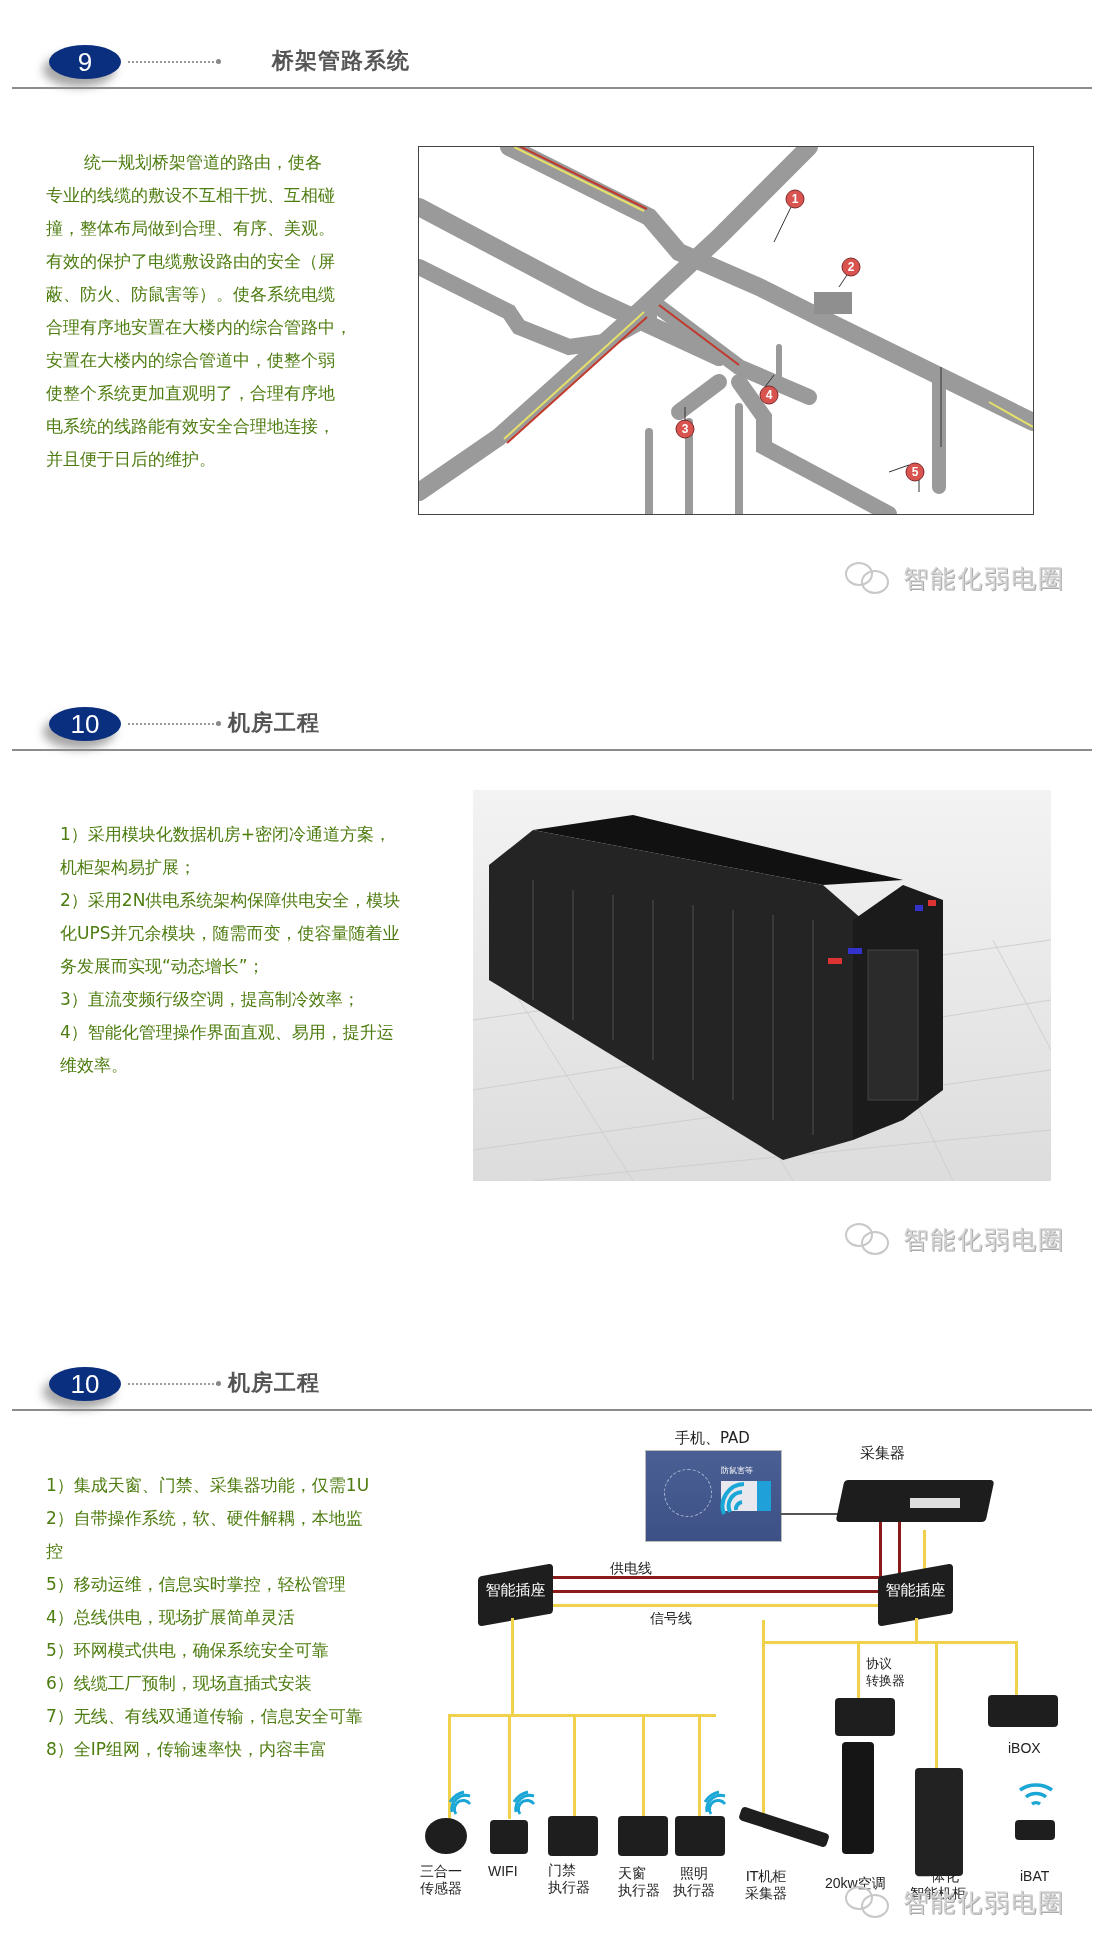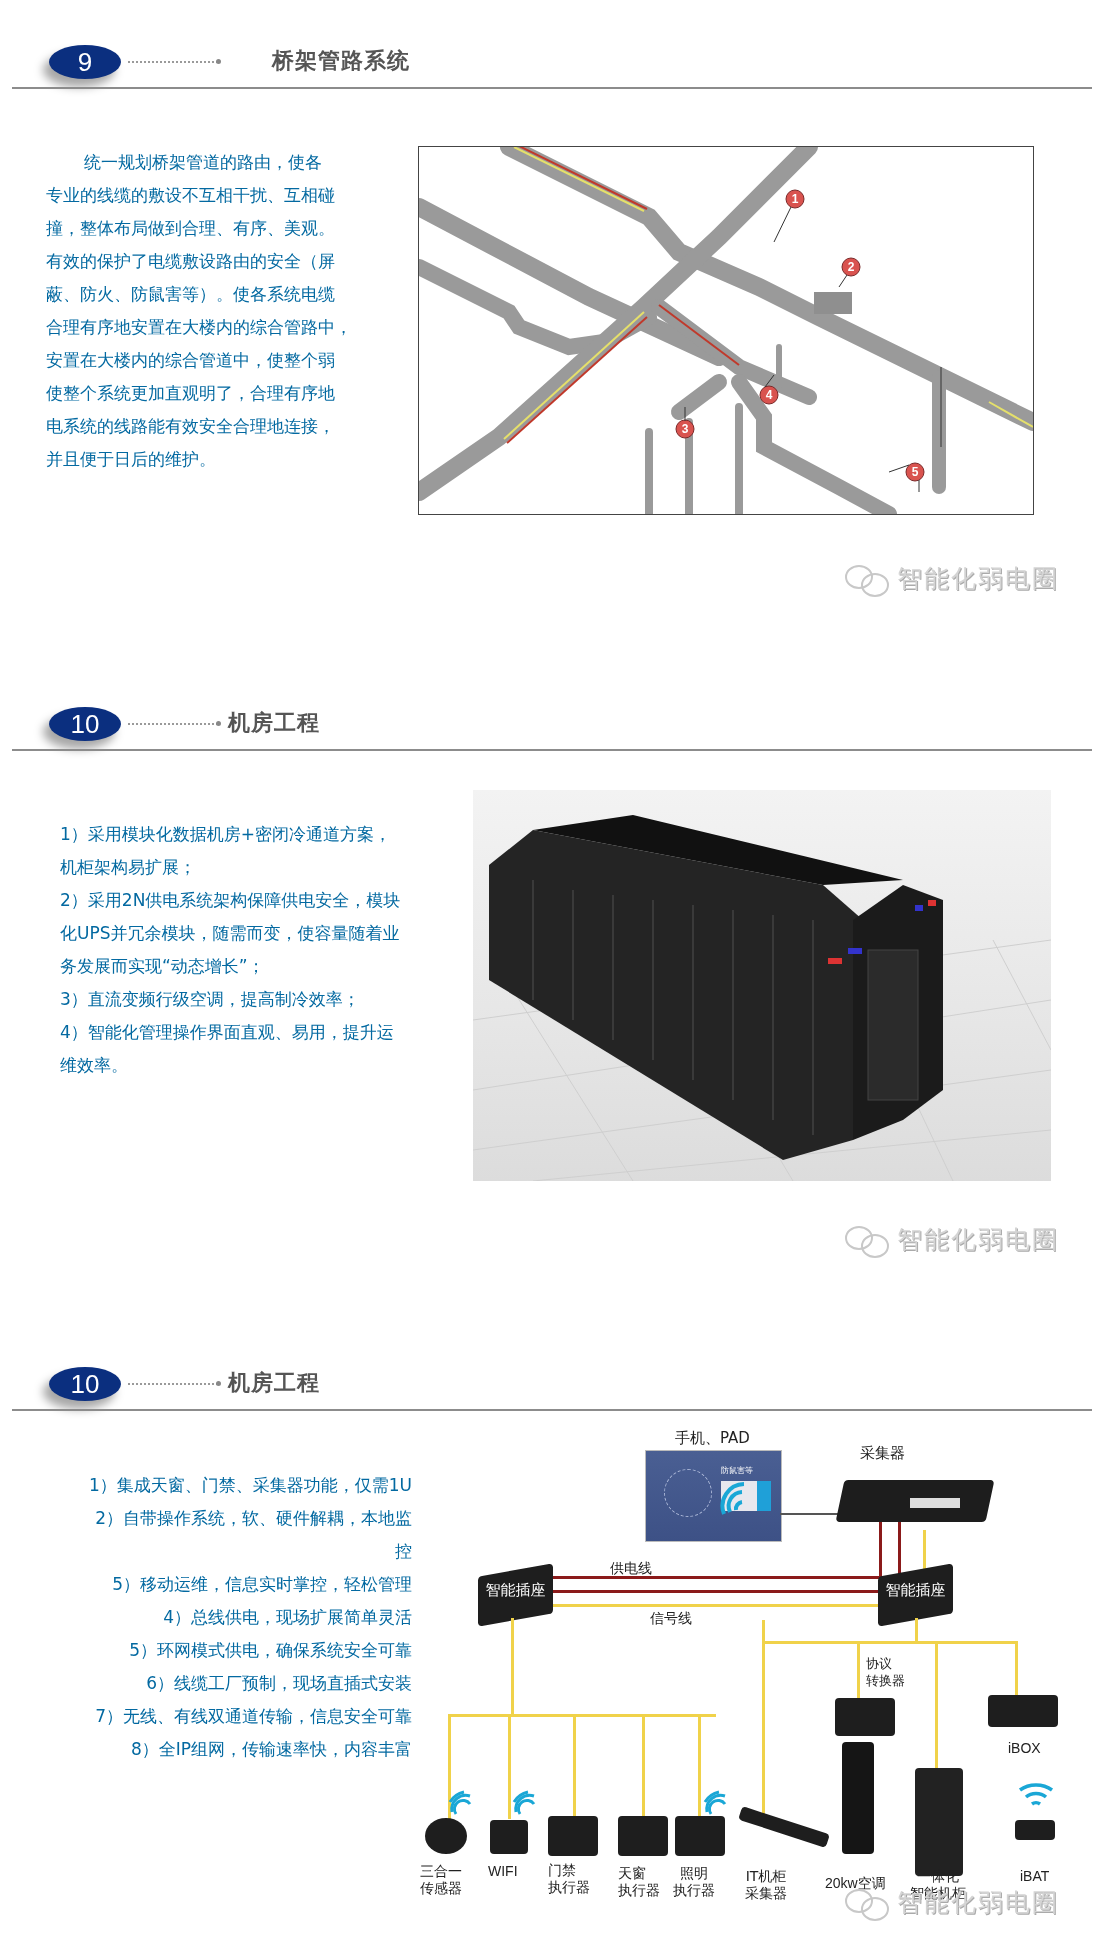--- a/index.html
+++ b/index.html
@@ -3,23 +3,23 @@
 <meta charset="utf-8">
 <style>
   html,body{margin:0;padding:0;background:#fff;}
   body{width:1109px;height:1933px;position:relative;overflow:hidden;font-family:"DejaVu Sans","Liberation Sans",sans-serif;color:#2b2b2b;}
   .abs{position:absolute;}
   .badge{position:absolute;width:72px;height:34px;border-radius:50%;background:#0b2f7f;color:#fff;font-family:"Liberation Sans",sans-serif;font-size:26px;line-height:34px;text-align:center;box-shadow:-6px 8px 10px rgba(0,0,0,0.35);}
   .dots{position:absolute;height:0;border-top:2px dotted #9a9a9a;width:90px;}
   .dots::after{content:"";position:absolute;right:-3px;top:-4px;width:5px;height:5px;border-radius:50%;background:#888;}
   .sec-title{position:absolute;font-size:22px;font-weight:bold;color:#555;letter-spacing:1px;}
   .rule{position:absolute;left:12px;width:1080px;height:2px;background:#8c8c8c;}
-  .para{position:absolute;font-size:17px;line-height:33px;color:#0369a1;}
+  .para{position:absolute;font-size:17px;line-height:33px;color:#4d7c0f;}
   .para p{margin:0;}
-  .watermark{position:absolute;display:flex;align-items:flex-end;gap:10px;font-size:25px;color:#d4d4d4;text-shadow:1px 1px 0 #aaa;letter-spacing:2px;}
+  .watermark{position:absolute;display:flex;align-items:flex-start;gap:16px;font-size:25px;color:#d4d4d4;text-shadow:1px 1px 0 #aaa;letter-spacing:2px;}
   .wm-icon{width:42px;height:30px;position:relative;}
   .wm-icon span{position:absolute;border:2px solid #c8c8c8;border-radius:50%;}
   .frame{position:absolute;border:1.5px solid #444;background:#fff;overflow:hidden;}
   .photo{position:absolute;background:linear-gradient(180deg,#f3f3f3 0%,#e6e6e6 60%,#dcdcdc 100%);overflow:hidden;}
   .lbl{position:absolute;font-size:14px;color:#222;line-height:17px;text-align:center;white-space:nowrap;}
   .dev{position:absolute;background:#1e1e1e;border-radius:4px;}
   .yl{position:absolute;background:#f0d24a;}
   .rd{position:absolute;background:#8b1a1a;}
 </style>
 </head>
@@ -161,21 +161,21 @@
   <span>智能化弱电圈</span>
 </div>
 
 <div>
   <div class="badge" style="left:49px;top:1367px;">10</div>
   <div class="dots" style="left:128px;top:1383px;"></div>
   <div class="sec-title" style="left:228px;top:1368px;">机房工程</div>
   <div class="rule" style="top:1409px;"></div>
 </div>
 
-<div class="para" style="left:32px;top:1469px;width:380px;text-align:right;">
+<div class="para" style="left:46px;top:1469px;width:380px;">
   <p>1）集成天窗、门禁、采集器功能，仅需1U</p>
   <p>2）自带操作系统，软、硬件解耦，本地监</p>
   <p>控</p>
   <p>5）移动运维，信息实时掌控，轻松管理</p>
   <p>4）总线供电，现场扩展简单灵活</p>
   <p>5）环网模式供电，确保系统安全可靠</p>
   <p>6）线缆工厂预制，现场直插式安装</p>
   <p>7）无线、有线双通道传输，信息安全可靠</p>
   <p>8）全IP组网，传输速率快，内容丰富</p>
 </div>

